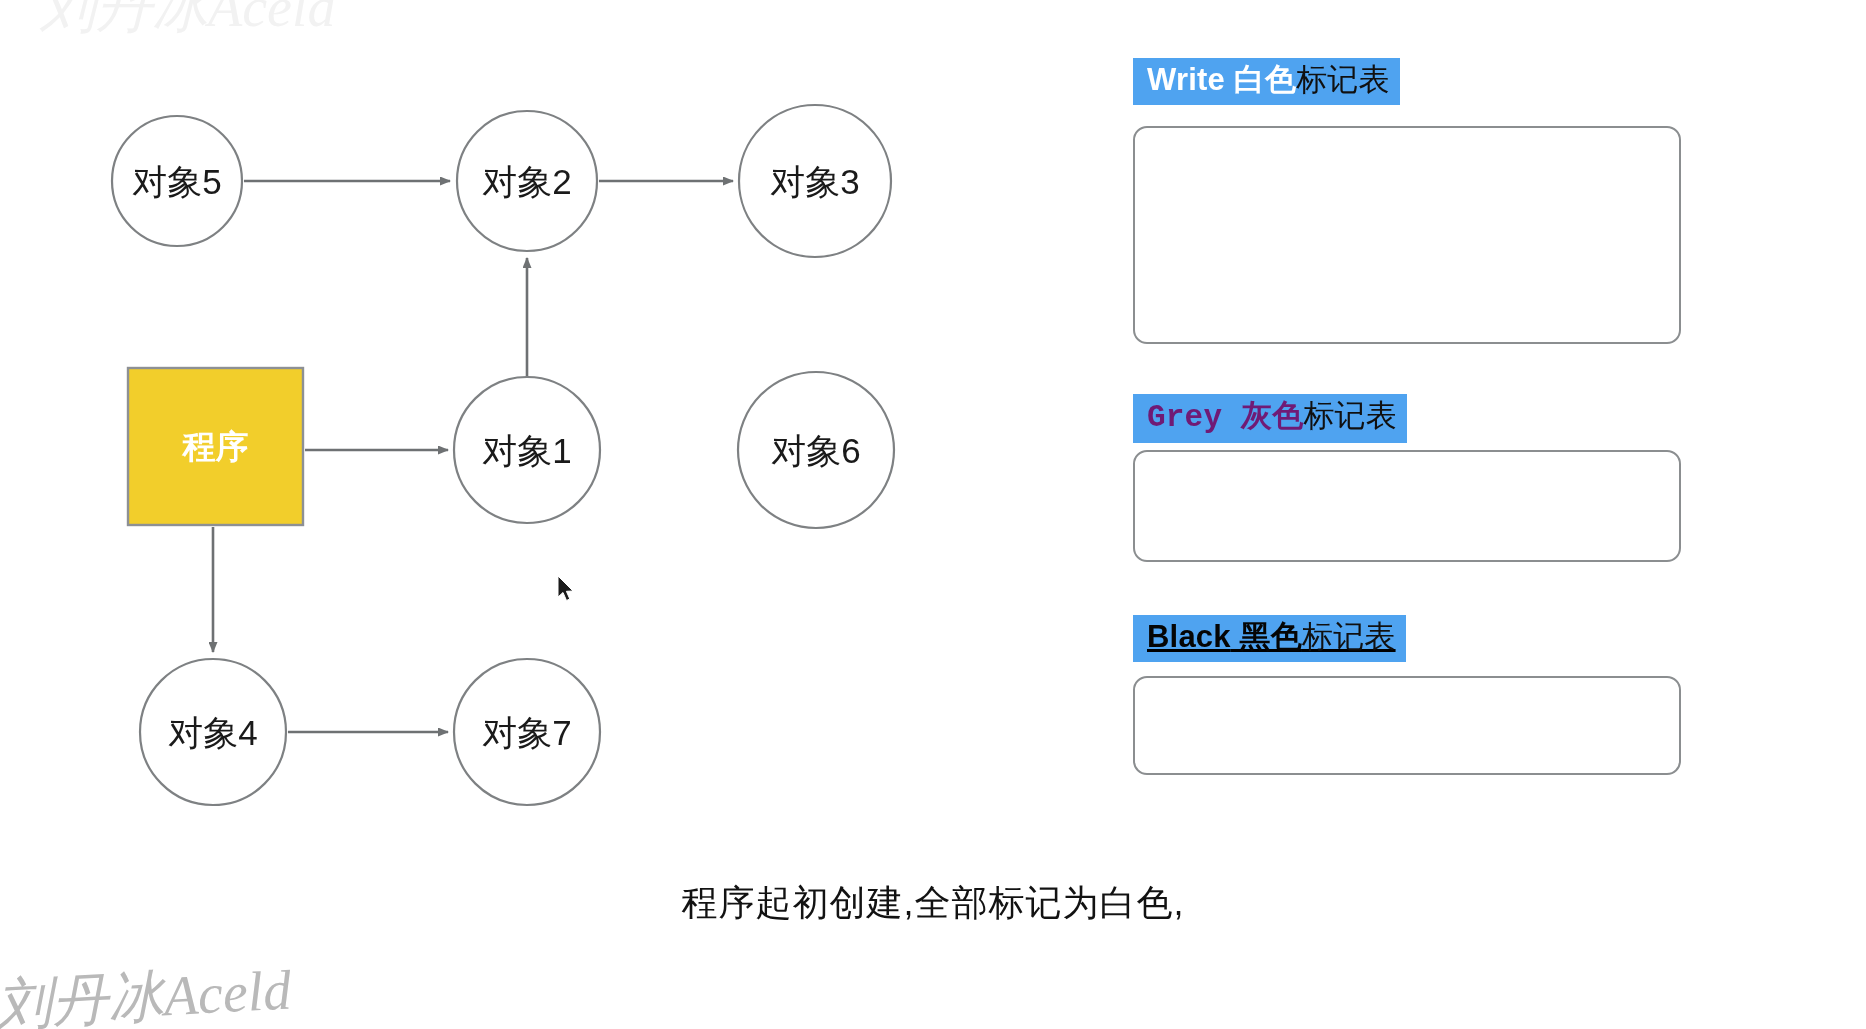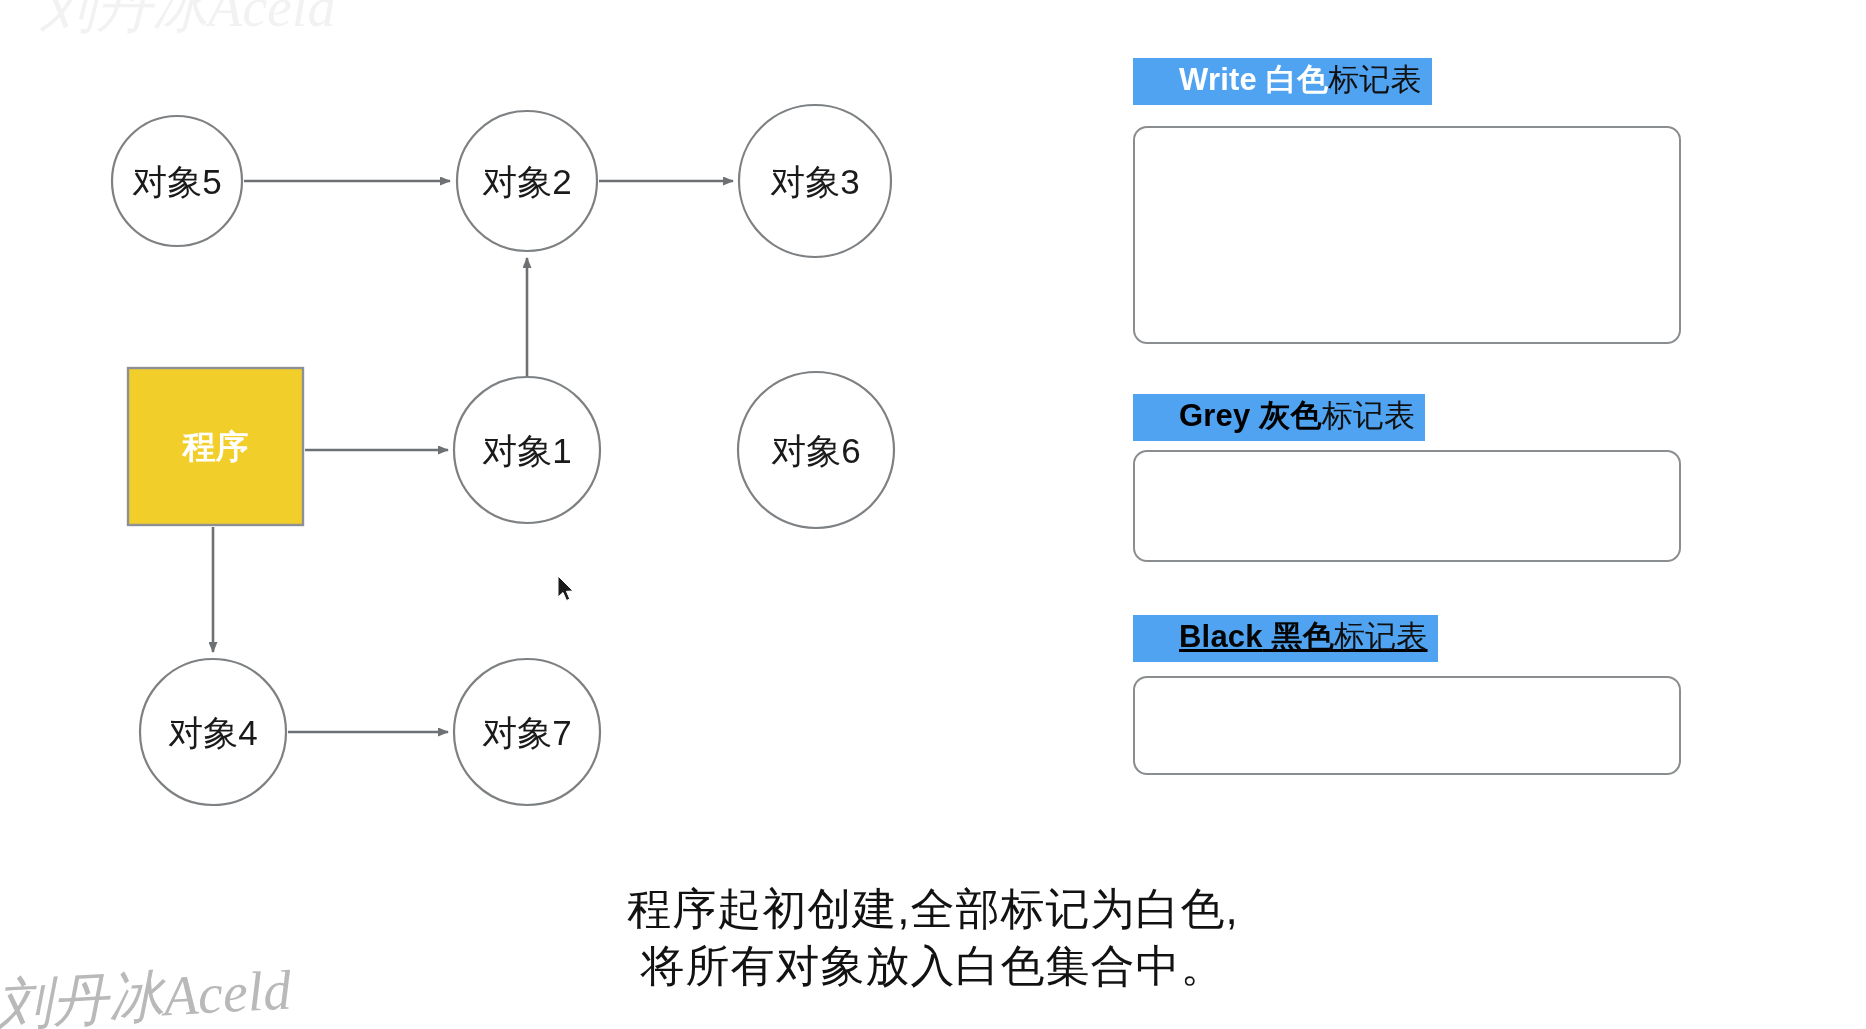--- a/index.html
+++ b/index.html
@@ -31,42 +31,42 @@
   .mark-title{
     position:absolute;left:0;top:0;
     background:#4fa3f0;
     padding:4px 10px 6px 14px;
     white-space:nowrap;
     font-size:31px;
     line-height:1.18;
     letter-spacing:.2px;
     z-index:3;
   }
-  .mark-title .en{font-weight:bold;margin-left:32px;}
+  .mark-title .en{font-weight:bold;}
   .mark-title .cn-color{font-weight:bold;margin-top:48px;}
   .mark-title .cn-rest{color:#101010;font-weight:400;text-align:center;}
   .t-white .en,.t-white .cn-color{color:#ffffff;}
-  .t-grey  .en,.t-grey  .cn-color{color:#000000;}
+  .t-grey  .en,.t-grey  .cn-color{color:#701a75;font-family:Liberation Mono, monospace;}
   .t-black .en,.t-black .cn-color{color:#050505;}
 
   .mark-box{
     position:absolute;left:0;
     background:#ffffff;
     border:2px solid #8b8e90;
     border-radius:14px;
     box-sizing:border-box;
     z-index:1;
   }
 
   
   #caption{
     position:absolute;left:0;right:0;top:880px;
     text-align:center;
     color:#121212;
-    font-size:44px;
+    font-size:36px;
     line-height:1.30;
     letter-spacing:1px;
     white-space:nowrap;
   }
   #caption .line{display:block;}
 
   
   #wm-bottom{
     position:absolute;left:-6px;top:968px;
     font-family:"Liberation Serif","DejaVu Serif",serif;
@@ -153,21 +153,20 @@
         <div class="mark-title t-grey" style="left: 1133px; top: 394px;"><span class="en">Grey</span><span class="cn-color"> 灰色</span><span class="cn-rest">标记表</span></div>
       </div>
       <div class="mark-table">
         <div class="mark-box" style="left: 1133px; top: 676px; width: 548px; height: 99px;"></div>
         <div class="mark-title t-black" style="left: 1133px; top: 615px; text-decoration: underline;"><span class="en">Black</span><span class="cn-color"> 黑色</span><span class="cn-rest">标记表</span></div>
       </div>
     </div>
 
   <div id="caption">
     <span class="line">程序起初创建,全部标记为白色,</span>
-    <span class="line">将所有对象放入白色集合中。</span>
   </div>
 
   <div id="wm-bottom">刘丹冰Aceld</div>
 
   <svg id="cursor" viewBox="0 0 22 30" style="left: 556px; top: 575px;">
     <path d="M2,1 L2,22 L7,17.5 L10.5,25.5 L13.8,24 L10.4,16.3 L17,16 Z" fill="#1b1b1b" stroke="#ffffff" stroke-width="1"></path>
   </svg>
 
 </div>
 

